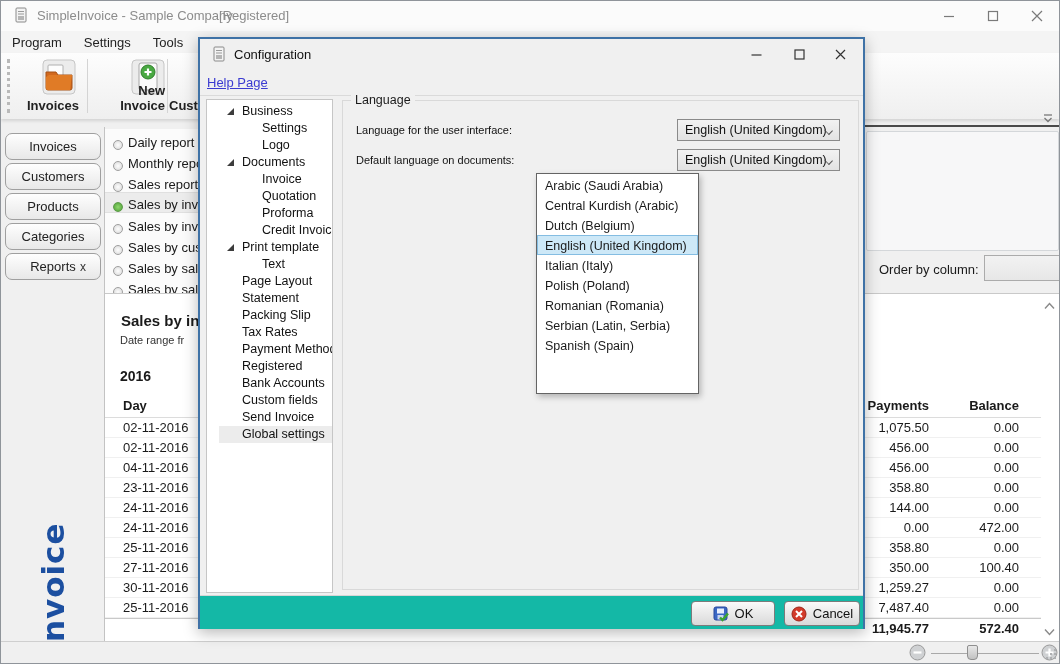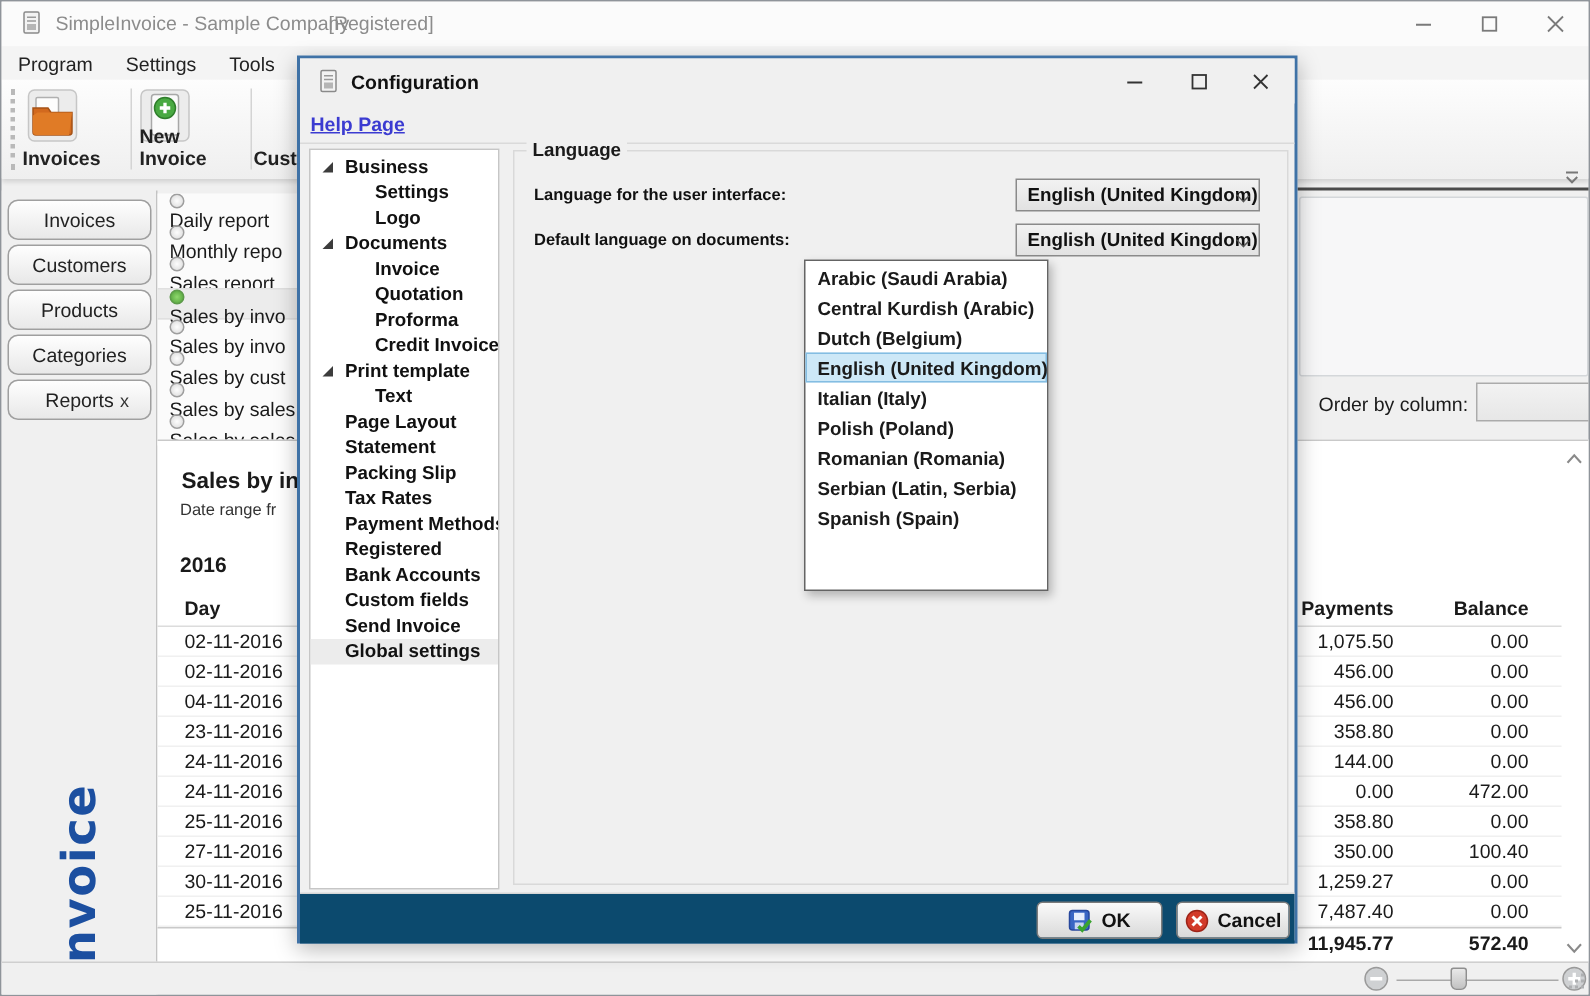--- a/index.html
+++ b/index.html
@@ -14,35 +14,35 @@
   .reg-text { position:absolute; left:218px; top:7px; color:#8c8c8c; font-size:13px; }
   .winbtn { position:absolute; top:0; width:44px; height:30px; display:flex; align-items:center; justify-content:center; }
 
   
   .menubar { position:absolute; left:0; top:30px; width:100%; height:22px; background:#f4f4f4; display:flex; align-items:center; }
   .menu-item { padding:2px 11px; color:#222; }
 
   
   .toolbar { position:absolute; left:0; top:52px; width:100%; height:66px; background:linear-gradient(#fdfdfd,#efefef); box-shadow:0 2px 3px rgba(0,0,0,.12); }
   .tb-handle { position:absolute; left:6px; top:6px; width:3px; height:54px; border-left:3px dotted #b9b9b9; }
-  .tb-btn { position:absolute; top:4px; height:58px; text-align:left; }
+  .tb-btn { position:absolute; top:4px; height:58px; text-align:right; }
   .tb-btn .lbl { position:absolute; bottom:2px; width:100%; font-weight:bold; font-size:13px; color:#222; }
   .tb-sep { position:absolute; top:6px; width:1px; height:54px; background:#d4d4d4; }
   .darkline { position:absolute; left:700px; top:124px; width:360px; height:2px; background:#4a4a4a; }
 
   
   .sidebar { position:absolute; left:0; top:126px; width:104px; height:538px; background:#f0f0f0; border-right:1px solid #c3c3c3; }
   .side-tab { position:absolute; left:4px; width:96px; height:27px; border:1px solid #9f9f9f; border-radius:7px; background:linear-gradient(#fefefe,#e8e8e8); display:flex; align-items:center; justify-content:center; font-size:13px; color:#222; }
   .side-tab .x { position:absolute; right:14px; font-size:12px; color:#333; }
   .brand-wrap { position:absolute; left:0; top:400px; width:104px; height:260px; }
   .brand { position:absolute; left:50%; top:50%; transform:translate(-50%,-50%) rotate(-90deg); white-space:nowrap; font-size:31px; font-weight:bold; letter-spacing:1px; color:#1c4fa0; font-family:"DejaVu Sans", sans-serif; }
 
   
   .rlist { position:absolute; left:104px; top:128px; width:93px; height:168px; background:#fbfbfb; overflow:hidden; }
-  .r-item { position:relative; height:21px; display:flex; align-items:flex-start; white-space:nowrap; padding-left:8px;flex-direction:column; }
+  .r-item { position:relative; height:21px; display:flex; align-items:flex-end; white-space:nowrap; padding-left:8px; }
   .r-item.selected { background:#ececec; border-top:1px solid #e0e0e0; border-bottom:1px solid #e0e0e0; }
   .radio { width:10px; height:10px; border-radius:50%; border:1px solid #9e9e9e; background:radial-gradient(#fdfdfd,#d8d8d8); margin-right:5px; flex:0 0 auto; }
   .r-item.selected .radio { background:radial-gradient(#8fd86d,#4e9e37); border-color:#5d9a4a; }
 
   
   .opt-panel { position:absolute; left:865px; top:130px; width:193px; height:120px; background:#f7f7f8; border:1px solid #d4d7da; border-radius:2px; }
   .orderby-label { position:absolute; left:878px; top:261px; font-size:13px; }
   .orderby-input { position:absolute; left:983px; top:254px; width:76px; height:26px; background:linear-gradient(#f2f2f2,#e7e7e7); border:1px solid #ababab; }
 
   
@@ -65,48 +65,48 @@
 
   
   .bottombar { position:absolute; left:0; top:640px; width:100%; height:24px; background:#f0f0f0; border-top:1px solid #cfcfcf; }
   .slider-track { position:absolute; left:930px; top:11px; width:108px; height:1px; background:#a9a9a9; }
   .slider-thumb { position:absolute; left:966px; top:3px; width:11px; height:15px; background:linear-gradient(#e8e8e8,#c2c2c2); border:1px solid #8f8f8f; border-radius:2px 2px 4px 4px; }
   .zoom-minus { position:absolute; left:908px; top:2px; }
   .zoom-plus { position:absolute; left:1040px; top:2px; }
   .grip { position:absolute; right:2px; top:6px; }
 
   
-  .dialog { position:absolute; left:197px; top:36px; width:667px; height:592px; background:#f0f0f0; border:2px solid #3f72a6; box-shadow:0 4px 14px rgba(0,0,0,.28); z-index:50;font-weight:bold; }
+  .dialog { position:absolute; left:197px; top:36px; width:667px; height:592px; background:#f0f0f0; border:2px solid #3f72a6; box-shadow:0 4px 14px rgba(0,0,0,.28); z-index:50; }
   .dlg-titlebar { position:absolute; left:0; top:0; width:100%; height:30px; background:#f0f0f0; }
   .dlg-title { position:absolute; left:34px; top:8px; font-size:13px; color:#111; }
   .dlg-titlebar .doc-ic { position:absolute; left:11px; top:7px; }
   .dlg-btn { position:absolute; top:0; width:42px; height:30px; display:flex; align-items:center; justify-content:center; }
   .help-link { position:absolute; left:7px; top:36px; color:#3b3bd1; text-decoration:underline; font-size:13px; cursor:pointer; }
   .dlg-sep { position:absolute; left:0; top:56px; width:100%; height:1px; background:#dadada; }
 
-  .tree { position:absolute; left:6px; top:60px; width:127px; height:494px; background:#ffffff; border:1px solid #c6c6c6; overflow:hidden; padding-top:3px; }
+  .tree { position:absolute; left:6px; top:60px; width:127px; height:494px; background:#ffffff; border:1px solid #c6c6c6; overflow:hidden; padding-top:3px;padding-left:12px; }
   .tree-item { position:relative; height:17px; line-height:17px; font-size:12.5px; white-space:nowrap; color:#111; }
   .tree-item.lv0 { padding-left:23px; }
   .tree-item.lv1 { padding-left:23px; }
   .tree-item.lv2 { padding-left:43px; }
   .tree-item.selected { background:#ececec; }
   .tree-item.arrow::before { content:""; position:absolute; left:8px; top:5px; width:0; height:0; border-left:7px solid transparent; border-bottom:7px solid #3c3c3c; }
 
   .grp { position:absolute; left:142px; top:61px; width:517px; height:490px; border:1px solid #d9d9d9; background:#f0f0f0; }
   .grp-legend { position:absolute; left:8px; top:-8px; background:#f0f0f0; padding:0 4px; font-size:12.5px; }
   .fld-label { position:absolute; left:13px; font-size:11px; color:#111; }
   .combo { position:absolute; left:334px; width:163px; height:22px; background:linear-gradient(#f2f2f2,#e2e2e2); border:1px solid #8a8a8a; font-size:12.5px; line-height:20px; padding-left:7px; color:#111; }
   .combo .chev { position:absolute; right:7px; top:7px; width:7px; height:7px; border-right:1.6px solid #555; border-bottom:1.6px solid #555; transform:rotate(45deg) scale(1,.8); }
 
   .ddlist { position:absolute; left:336px; top:134px; width:163px; height:221px; background:#ffffff; border:1px solid #646464; box-shadow:2px 3px 6px rgba(0,0,0,.25); z-index:5; padding-top:1px; }
   .dd-item { position:relative; height:20px; line-height:20px; padding-left:7px; font-size:12.5px; white-space:nowrap; border:1px solid transparent; }
   .dd-item.selected { background:#cde8f7; border-color:#84bde2; }
 
   .dlg-footer-line { position:absolute; left:0; top:556px; width:100%; height:1px; background:#d6d6d6; }
-  .dlg-btnbar { position:absolute; left:0; top:557px; width:100%; height:33px; background:#0c4a6e; }
+  .dlg-btnbar { position:absolute; left:0; top:557px; width:100%; height:33px; background:#14b8a6; }
   .push-btn { position:absolute; top:5px; height:25px; border:1px solid #7b7b7b; border-radius:4px; background:linear-gradient(#fafafa,#d9d9d9); display:flex; align-items:center; justify-content:center; gap:6px; font-size:13px; color:#111; }
   .btn-ok { left:491px; width:84px; }
   .btn-cancel { left:584px; width:76px; }
 
   .icon16 { width:16px; height:16px; display:inline-block; }
 </style>
 </head>
 <body>
 
 <div class="app">

